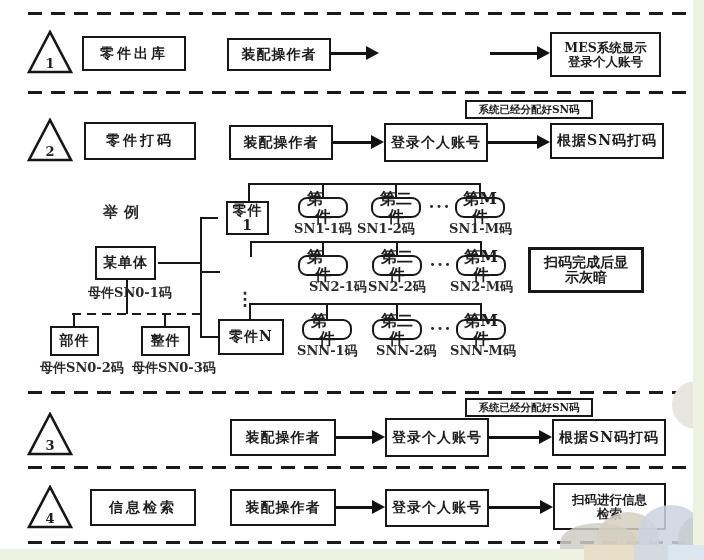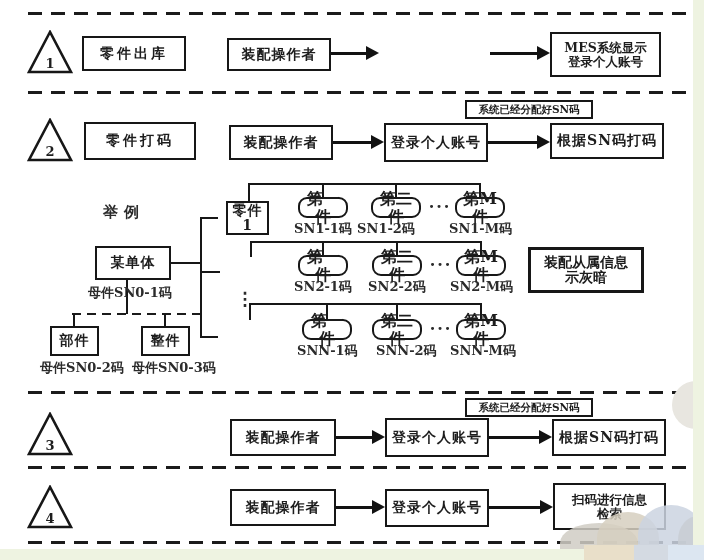--- a/index.html
+++ b/index.html
@@ -109,56 +109,57 @@
   <div class="hline" style="left:249px;top:303px;width:232px"></div>
   <div class="vline" style="left:326px;top:303px;height:17px"></div>
   <div class="vline" style="left:396px;top:303px;height:17px"></div>
   <div class="vline" style="left:480px;top:303px;height:17px"></div>
 
   <div class="vline" style="left:126px;top:280px;height:34px"></div>
   <div class="dashl" style="left:72px;top:313px;width:128px"></div>
   <div class="vline" style="left:73px;top:314px;height:13px"></div>
   <div class="vline" style="left:164px;top:314px;height:13px"></div>
 
-  <div class="bx" style="left:95px;top:246px;width:76px;height:34px">某单体</div>
+  <div class="bx" style="left:95px;top:246px;width:61px;height:34px">某单体</div>
   <div class="lbl" style="left:88px;top:284px;width:78px">母件SN0-1码</div>
   <div class="bx" style="left:50px;top:326px;width:49px;height:30px">部件</div>
   <div class="lbl" style="left:40px;top:359px;width:70px">母件SN0-2码</div>
   <div class="bx" style="left:141px;top:326px;width:49px;height:30px">整件</div>
   <div class="lbl" style="left:132px;top:359px;width:70px">母件SN0-3码</div>
 
   <div class="bx" style="left:226px;top:201px;width:43px;height:34px">零件1</div>
   <div class="bx small" style="left:298px;top:197px;width:50px;height:21px">第一件</div>
   <div class="bx small" style="left:371px;top:197px;width:50px;height:21px">第二件</div>
   <div class="lbl dots" style="left:424px;top:197px;width:32px">···</div>
   <div class="bx small" style="left:455px;top:197px;width:50px;height:21px">第M件</div>
   <div class="lbl" style="left:293px;top:220px;width:60px">SN1-1码</div>
   <div class="lbl" style="left:356px;top:220px;width:60px">SN1-2码</div>
   <div class="lbl" style="left:449px;top:220px;width:62px">SN1-M码</div>
 
   <div class="bx small" style="left:298px;top:255px;width:50px;height:21px">第一件</div>
   <div class="bx small" style="left:372px;top:255px;width:50px;height:21px">第二件</div>
   <div class="lbl dots" style="left:425px;top:255px;width:32px">···</div>
   <div class="bx small" style="left:456px;top:255px;width:50px;height:21px">第M件</div>
-  <div class="lbl" style="left:293px;top:278px;width:60px">SN2-1码</div>
+  <div class="lbl" style="left:308px;top:278px;width:60px">SN2-1码</div>
   <div class="lbl" style="left:367px;top:278px;width:60px">SN2-2码</div>
   <div class="lbl" style="left:450px;top:278px;width:62px">SN2-M码</div>
 
   <div class="lbl vdots" style="left:236px;top:291px;width:14px">⋮</div>
 
+  <div class="bx" style="left:218px;top:319px;width:66px;height:36px">零件N</div>
   <div class="bx small" style="left:302px;top:319px;width:50px;height:21px">第一件</div>
   <div class="bx small" style="left:372px;top:319px;width:50px;height:21px">第二件</div>
   <div class="lbl dots" style="left:425px;top:319px;width:32px">···</div>
   <div class="bx small" style="left:456px;top:319px;width:50px;height:21px">第M件</div>
   <div class="lbl" style="left:297px;top:342px;width:60px">SNN-1码</div>
   <div class="lbl" style="left:376px;top:342px;width:60px">SNN-2码</div>
   <div class="lbl" style="left:450px;top:342px;width:62px">SNN-M码</div>
 
   <div class="bx two thick" style="left:528px;top:247px;width:116px;height:46px;font-size:14px">
-    <span>装配从属信息</span>
+    <span>扫码完成后显</span>
     <span>示灰暗</span>
   </div>
 
   <div class="note" style="left:465px;top:398px;width:128px;height:19px">系统已经分配好SN码</div>
   <div class="tri" style="left:27px;top:412px">
     <svg width="46" height="44" viewBox="0 0 46 44">
       <polygon points="23,2 2,42 44,42" fill="#fff" stroke="#171717" stroke-width="2.6"></polygon>
     </svg>
     <span class="num">3</span>
   </div>
@@ -169,20 +170,21 @@
   <div class="aline" style="left:489px;top:436px;width:50px"></div>
   <div class="ahead" style="left:539px;top:430px"></div>
   <div class="bx" style="left:552px;top:419px;width:114px;height:37px">根据SN码打码</div>
 
   <div class="tri" style="left:27px;top:485px">
     <svg width="46" height="44" viewBox="0 0 46 44">
       <polygon points="23,2 2,42 44,42" fill="#fff" stroke="#171717" stroke-width="2.6"></polygon>
     </svg>
     <span class="num">4</span>
   </div>
+  <div class="bx sp" style="left:90px;top:489px;width:106px;height:37px">信息检索</div>
   <div class="bx" style="left:230px;top:489px;width:106px;height:37px">装配操作者</div>
   <div class="aline" style="left:336px;top:506px;width:36px"></div>
   <div class="ahead" style="left:372px;top:500px"></div>
   <div class="bx" style="left:385px;top:489px;width:104px;height:38px">登录个人账号</div>
   <div class="aline" style="left:489px;top:506px;width:51px"></div>
   <div class="ahead" style="left:540px;top:500px"></div>
   <div class="bx two" style="left:553px;top:483px;width:113px;height:47px">
     <span>扫码进行信息</span>
     <span>检索</span>
   </div>

